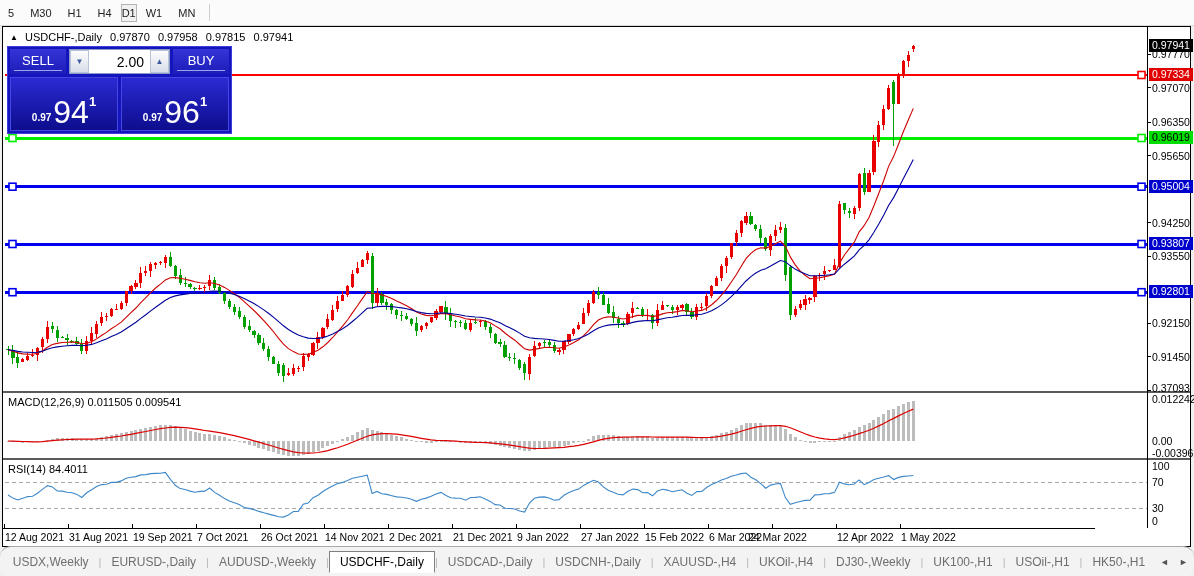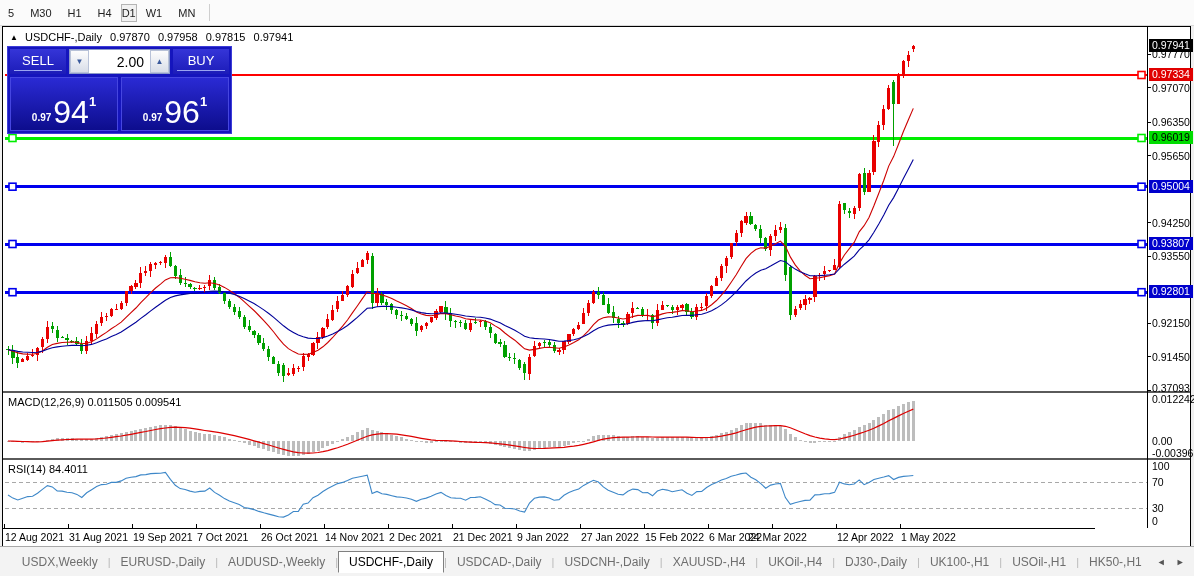--- a/index.html
+++ b/index.html
@@ -41,21 +41,21 @@
   .vol-input { flex:1; border:none; outline:none; font-size:14px; text-align:right; padding-right:6px;
                font-family:"Liberation Sans",sans-serif; color:#000; width:50px; }
   .tp-row2 { display:flex; margin:3px 2px 0 2px; gap:3px; }
   .price-box { flex:1; height:47px; background:linear-gradient(#2a2ad4,#0d0d8d); border:1px solid #4646e0;
                color:#fff; display:flex; align-items:flex-end; justify-content:center; padding-bottom:5px; cursor:pointer; }
   .price-box .pfx { font-size:10px; font-weight:bold; margin-right:2px; margin-bottom:2px; }
   .price-box .big { font-size:32px; font-weight:400; line-height:26px; }
   .price-box .sup { font-size:13px; font-weight:bold; position:relative; top:-16px; }
   
   .tabbar { position:absolute; left:0; top:546px; width:1194px; height:30px; background:#f3f3f3;
-            border-top:1px solid #a8a8a8; display:flex; align-items:center; }
+            border-top:1px solid #a8a8a8; display:flex; align-items:center;border-radius:11px; }
   .tab { font-size:12px; color:#6e6e6e; padding:3px 10px; white-space:nowrap; cursor:pointer; }
   .tab.active { background:#fff; color:#000; border:1px solid #808080; border-bottom-color:#fff; }
   .tabsep { color:#b8b8b8; font-size:11px; }
   .tab-scroll { font-size:9px; color:#555; padding:0 5px; cursor:pointer; }
   .spacer { flex:1; }
 </style>
 </head>
 <body>
 
 <div class="toolbar" id="tfbar">
@@ -771,21 +771,21 @@
     <div class="tab active">USDCHF-,Daily</div>
     <span class="tabsep">|</span>
     <div class="tab">USDCAD-,Daily</div>
     <span class="tabsep">|</span>
     <div class="tab">USDCNH-,Daily</div>
     <span class="tabsep">|</span>
     <div class="tab">XAUUSD-,H4</div>
     <span class="tabsep">|</span>
     <div class="tab">UKOil-,H4</div>
     <span class="tabsep">|</span>
-    <div class="tab">DJ30-,Daily</div>
+    <div class="tab">DJ30-,Weekly</div>
     <span class="tabsep">|</span>
     <div class="tab">UK100-,H1</div>
     <span class="tabsep">|</span>
     <div class="tab">USOil-,H1</div>
     <span class="tabsep">|</span>
     <div class="tab">HK50-,H1</div>
     <div class="spacer"></div>
     <div class="tab-scroll">◄</div>
     <div class="tab-scroll">►</div>
     <div style="width: 6px;"></div>

